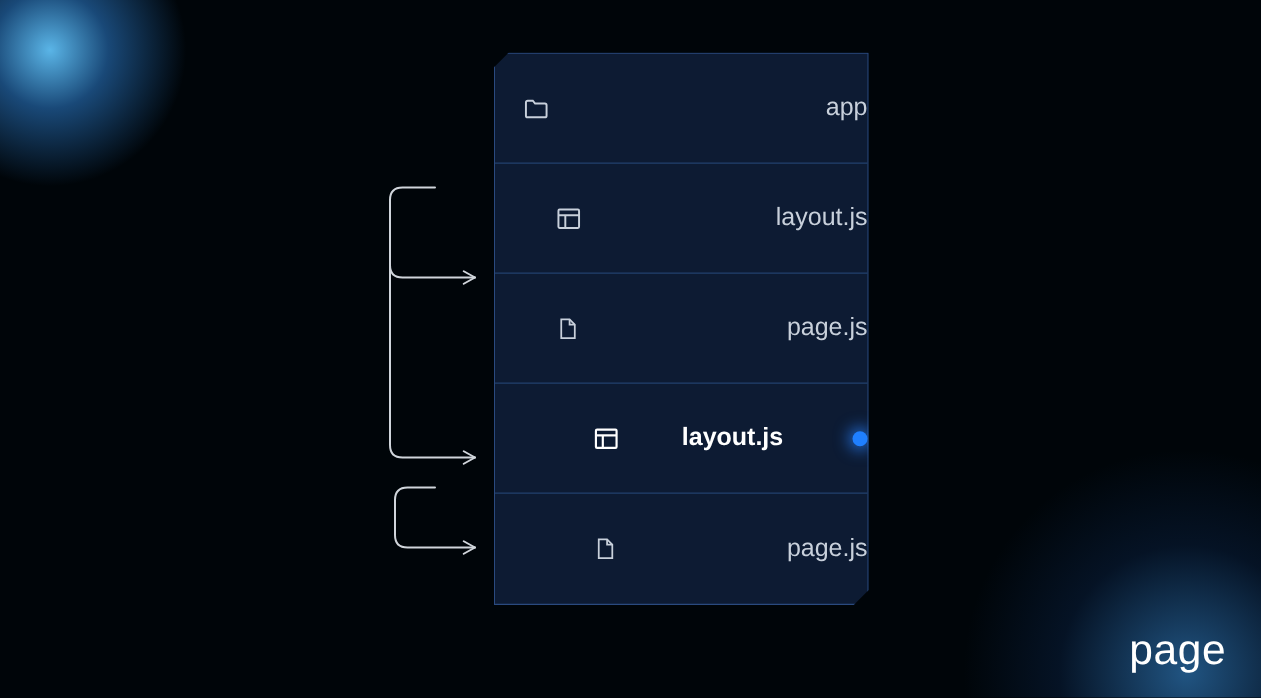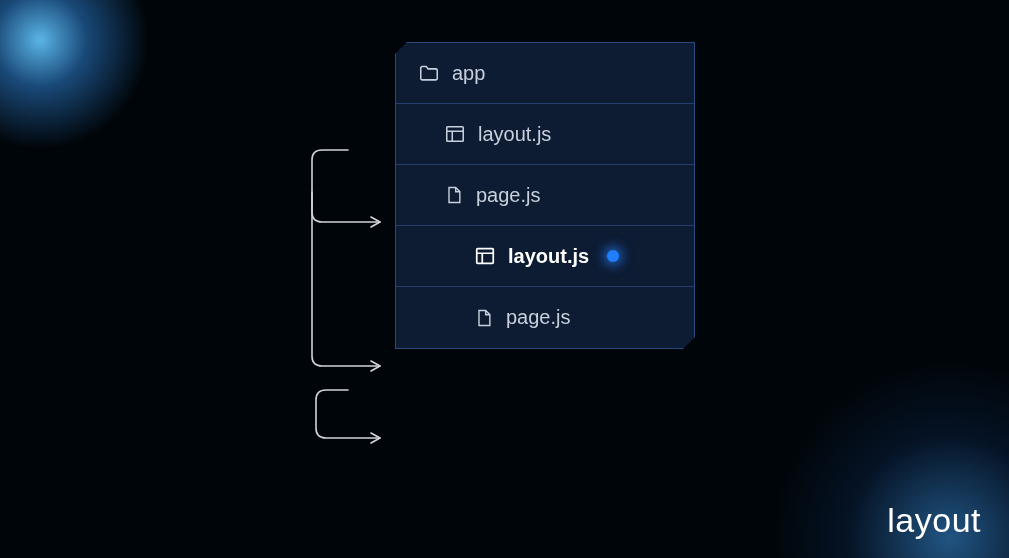--- a/index.html
+++ b/index.html
@@ -28,26 +28,27 @@
     left: 395px;
     top: 42px;
     width: 300px;
     background: #0d1b33;
     border: 1px solid #2a4a7f;
     clip-path: polygon(12px 0, 100% 0, 100% calc(100% - 12px), calc(100% - 12px) 100%, 0 100%, 0 12px);
   }
   .row {
     display: flex;
     align-items: center;
-    height: 61px;
+    height: 88px;
     border-bottom: 1px solid #22416f;
     color: #c8d0db;
     font-size: 20px;
     font-weight: 400;
     position: relative;
+    justify-content: space-between;
   }
   .row:last-child { border-bottom: none; }
   .depth0 { padding-left: 22px; }
   .depth1 { padding-left: 48px; }
   .depth2 { padding-left: 78px; }
   .row .ico { flex: 0 0 auto; margin-right: 12px; display: inline-flex; }
   .row .label { flex: 0 0 auto; }
   .row.active .label { color: #fff; font-weight: 700; }
   .dot {
     width: 12px; height: 12px; border-radius: 50%;
@@ -142,13 +143,13 @@
       <svg width="20" height="22" viewBox="0 0 24 24" fill="none" stroke="#c8d0db" stroke-width="1.7">
           <path d="M6 3 H14 L19 8 V21 H6 Z"></path>
           <path d="M14 3 V8 H19"></path>
         </svg>
     </span>
     <span class="label">page.js</span>
   </div>
 
 </div>
 
-<div class="brand">layout</div>
+<div class="brand">page</div>
 
 </body></html>

